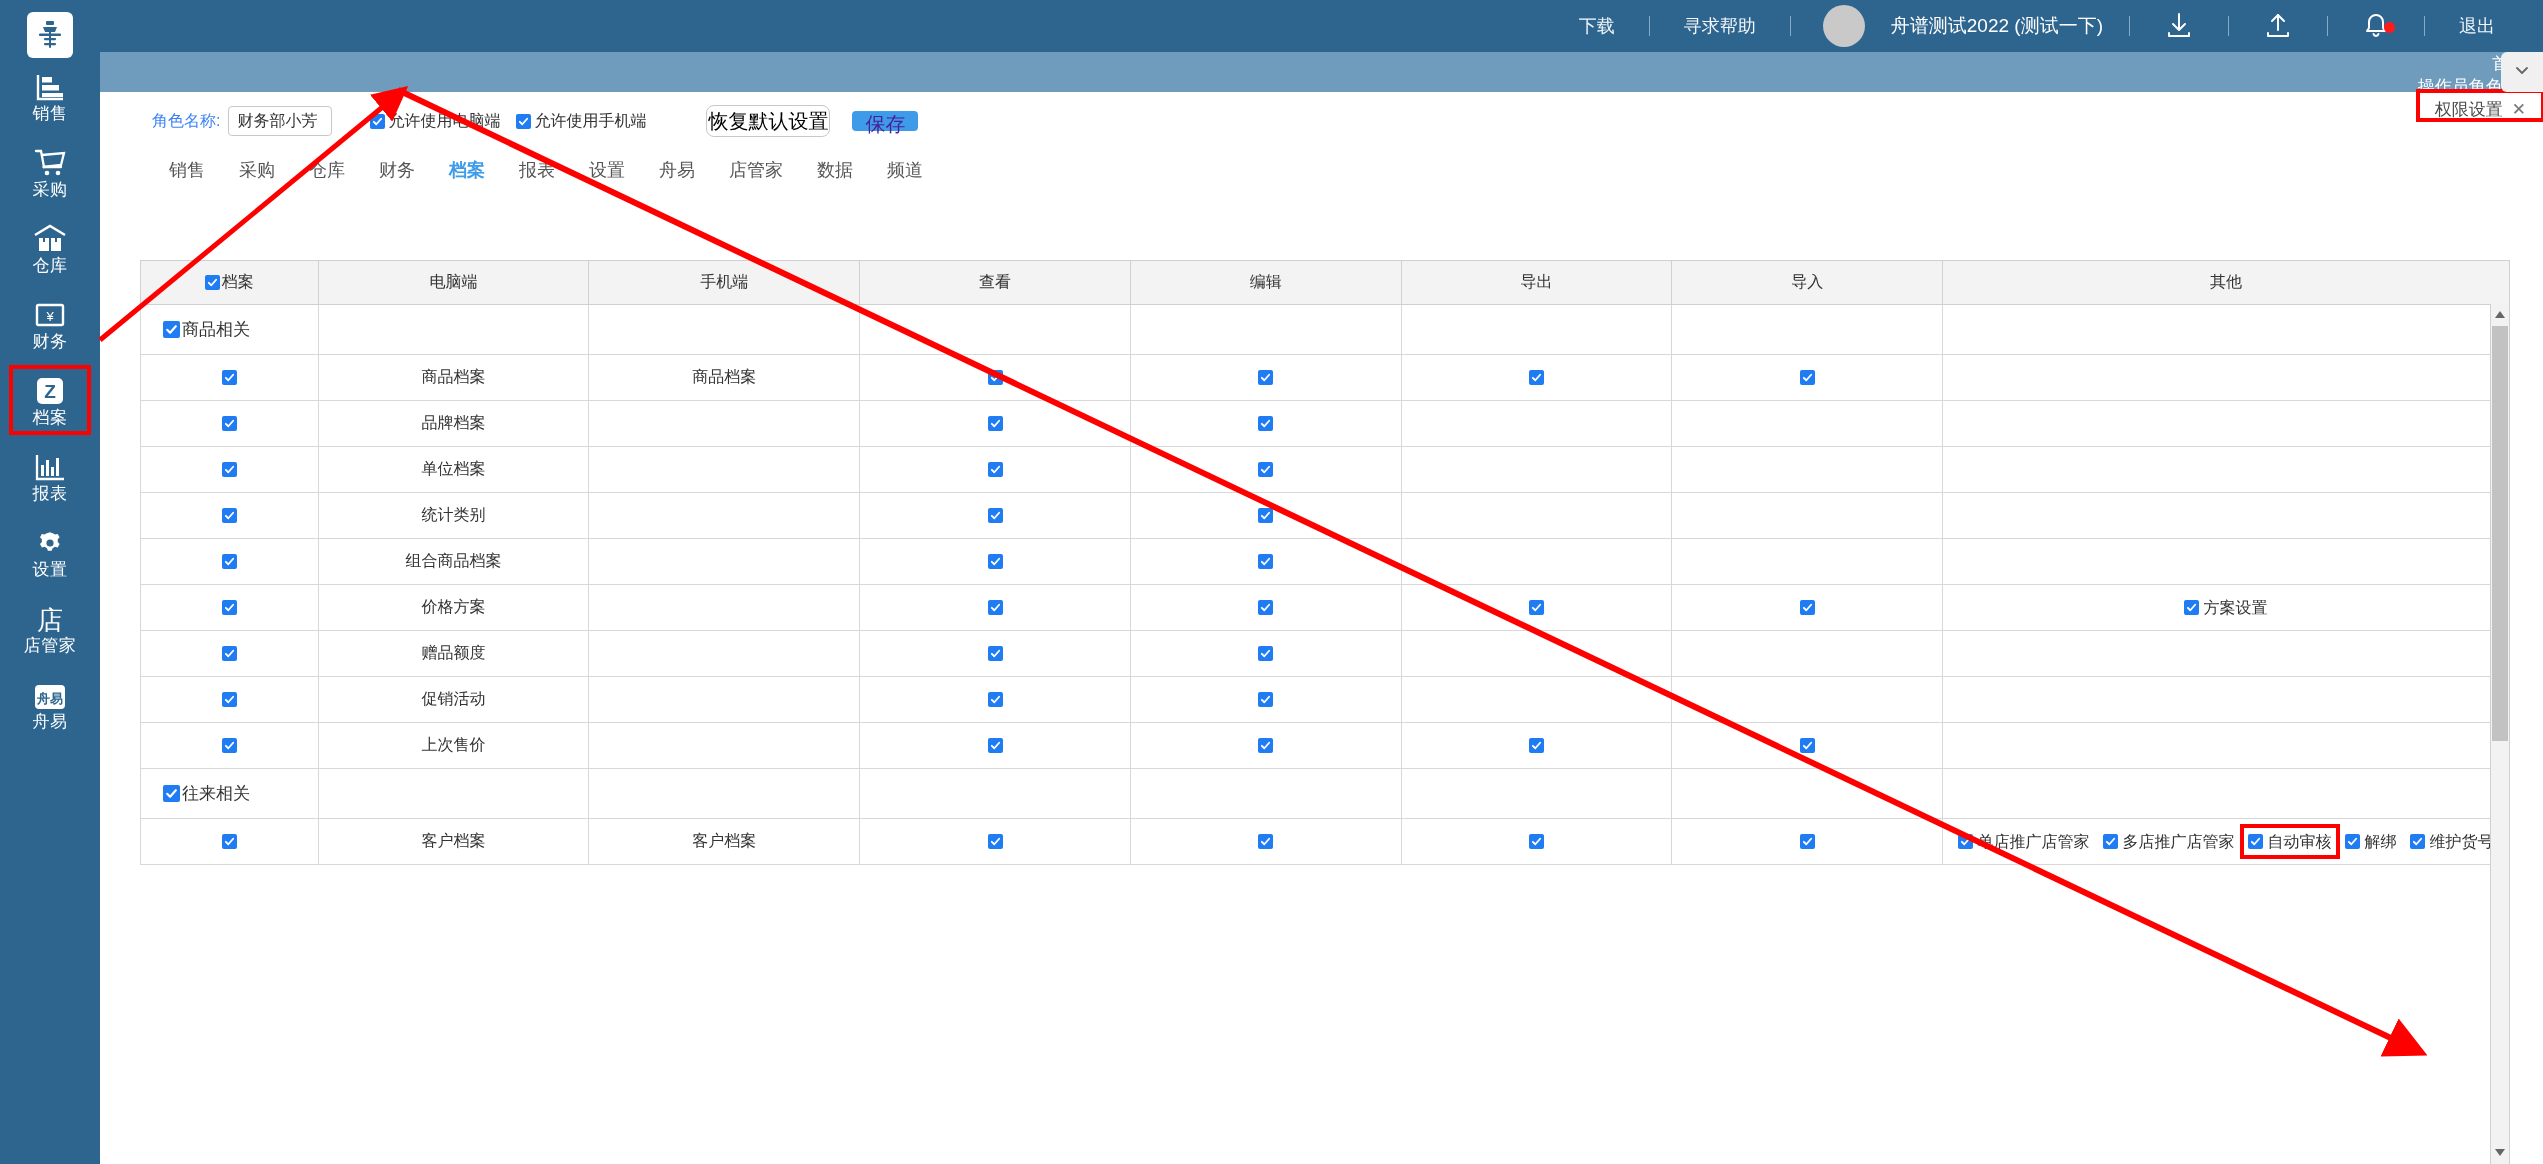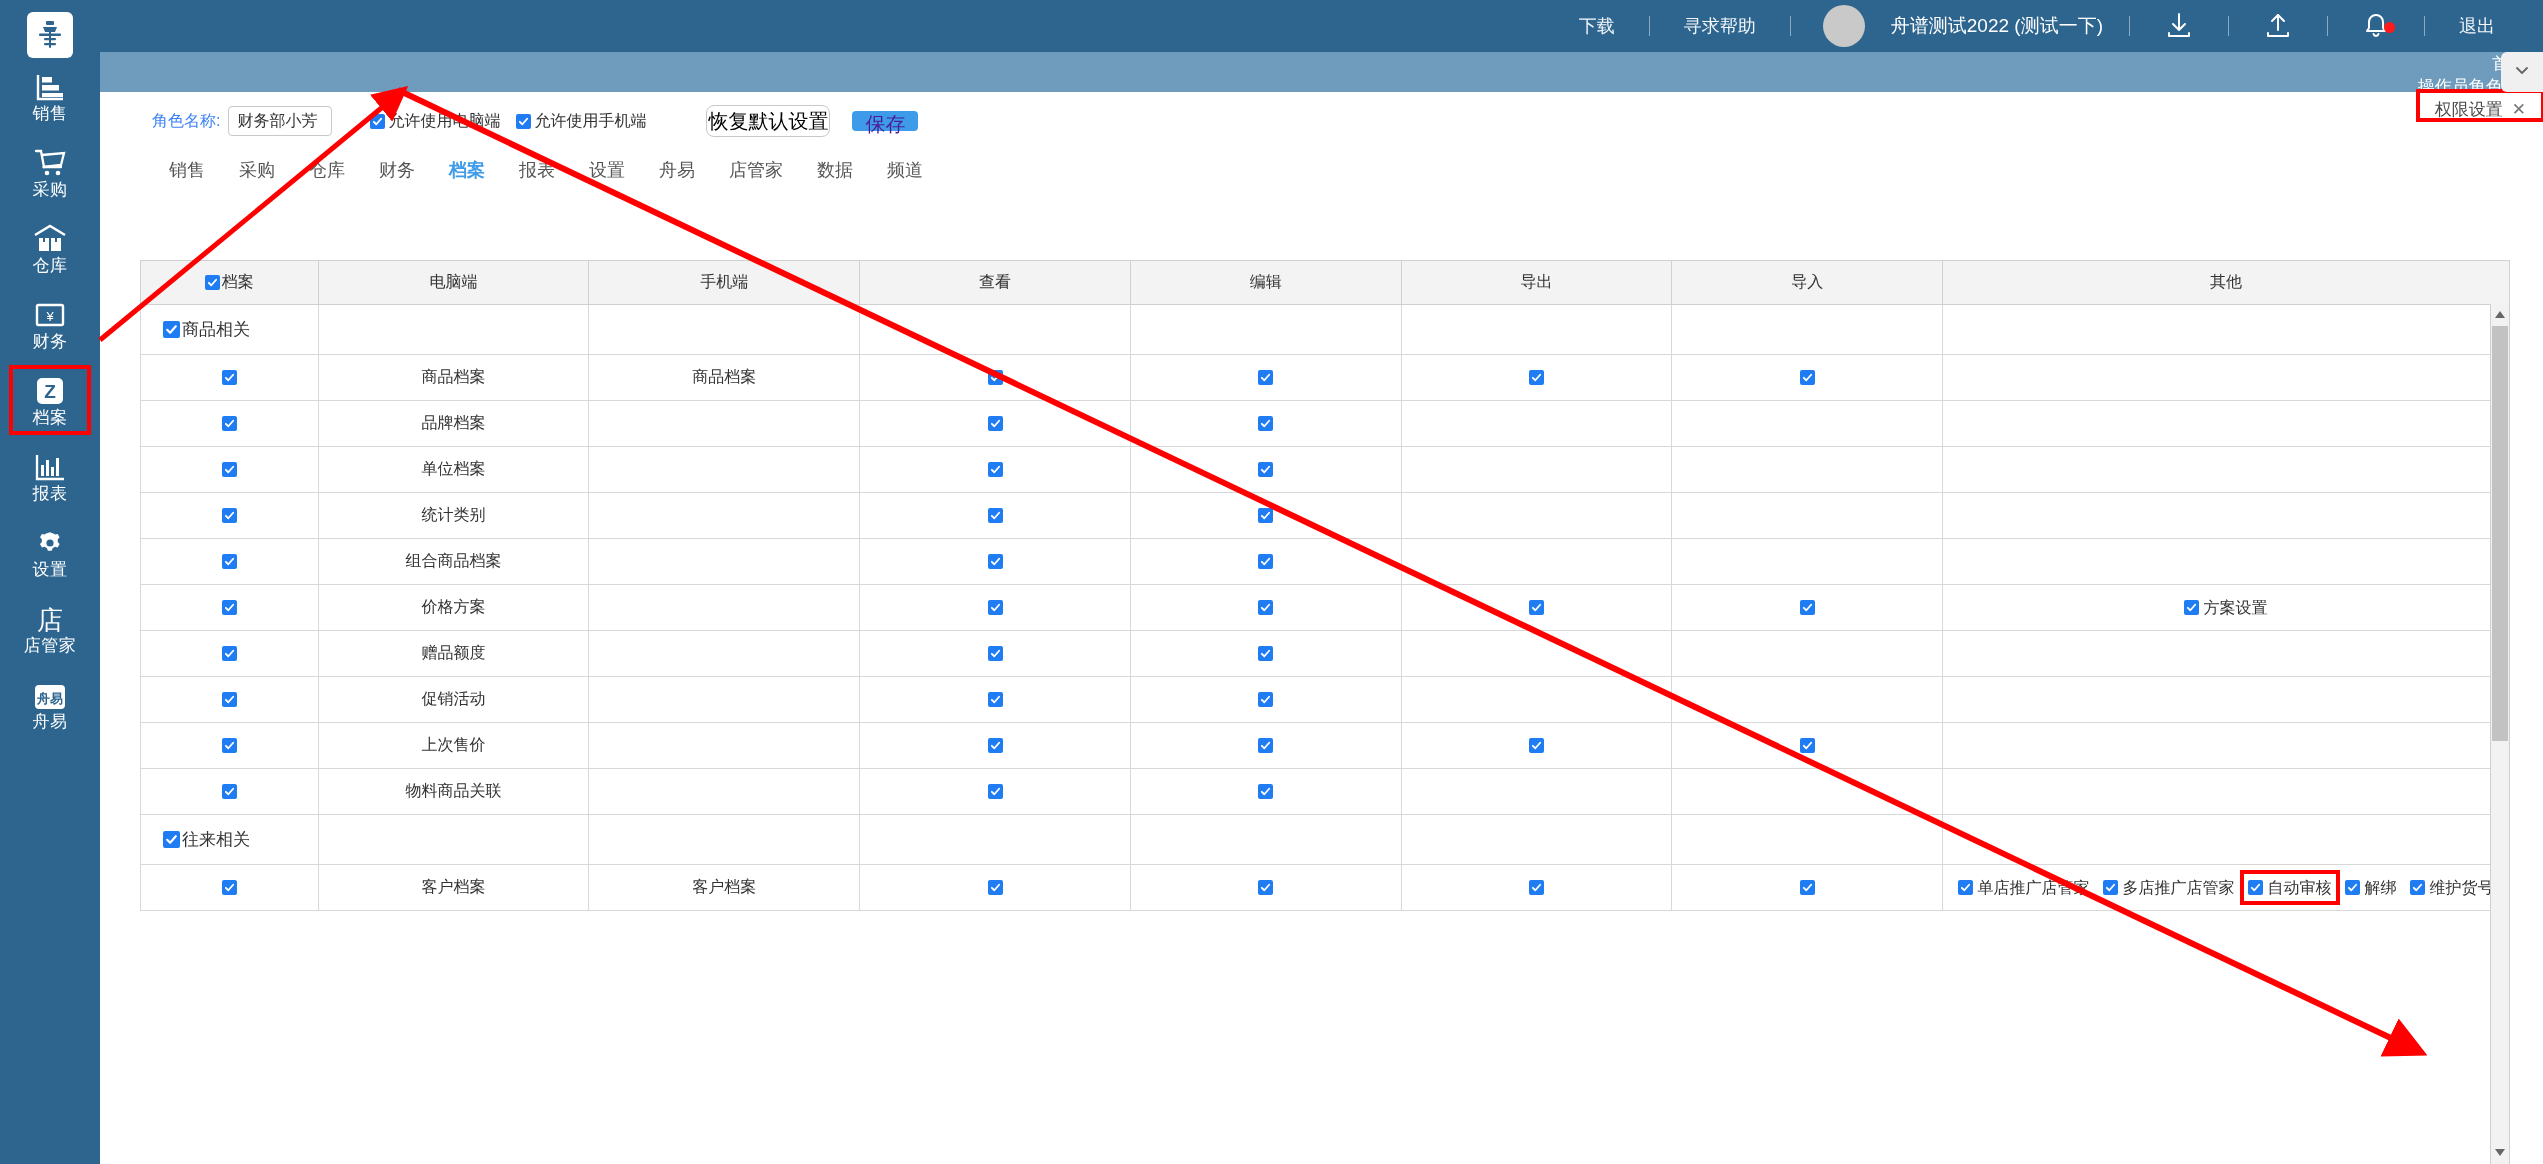--- a/index.html
+++ b/index.html
@@ -629,42 +629,20 @@
                     <path d="M2 6.3 L4.7 9 L10 3"></path>
                   </svg>
                 </span></td>
               <td><span class="cbx">
                   <svg viewBox="0 0 12 12" fill="none" stroke="#fff" stroke-width="2" stroke-linecap="round" stroke-linejoin="round">
                     <path d="M2 6.3 L4.7 9 L10 3"></path>
                   </svg>
                 </span></td>
               <td class="other-cell"></td>
             </tr>
-            <tr>
-              <td><span class="cbx">
-                  <svg viewBox="0 0 12 12" fill="none" stroke="#fff" stroke-width="2" stroke-linecap="round" stroke-linejoin="round">
-                    <path d="M2 6.3 L4.7 9 L10 3"></path>
-                  </svg>
-                </span></td>
-              <td>物料商品关联</td>
-              <td></td>
-              <td><span class="cbx">
-                  <svg viewBox="0 0 12 12" fill="none" stroke="#fff" stroke-width="2" stroke-linecap="round" stroke-linejoin="round">
-                    <path d="M2 6.3 L4.7 9 L10 3"></path>
-                  </svg>
-                </span></td>
-              <td><span class="cbx">
-                  <svg viewBox="0 0 12 12" fill="none" stroke="#fff" stroke-width="2" stroke-linecap="round" stroke-linejoin="round">
-                    <path d="M2 6.3 L4.7 9 L10 3"></path>
-                  </svg>
-                </span></td>
-              <td></td>
-              <td></td>
-              <td class="other-cell"></td>
-            </tr>
             <tr class="group">
               <td class="grpname"><span class="grp-inner">
                   <span class="cbx lg">
                     <svg viewBox="0 0 12 12" fill="none" stroke="#fff" stroke-width="2" stroke-linecap="round" stroke-linejoin="round">
                       <path d="M2 6.3 L4.7 9 L10 3"></path>
                     </svg>
                   </span>
                   <span class="t">往来相关</span>
                 </span></td>
               <td></td>

